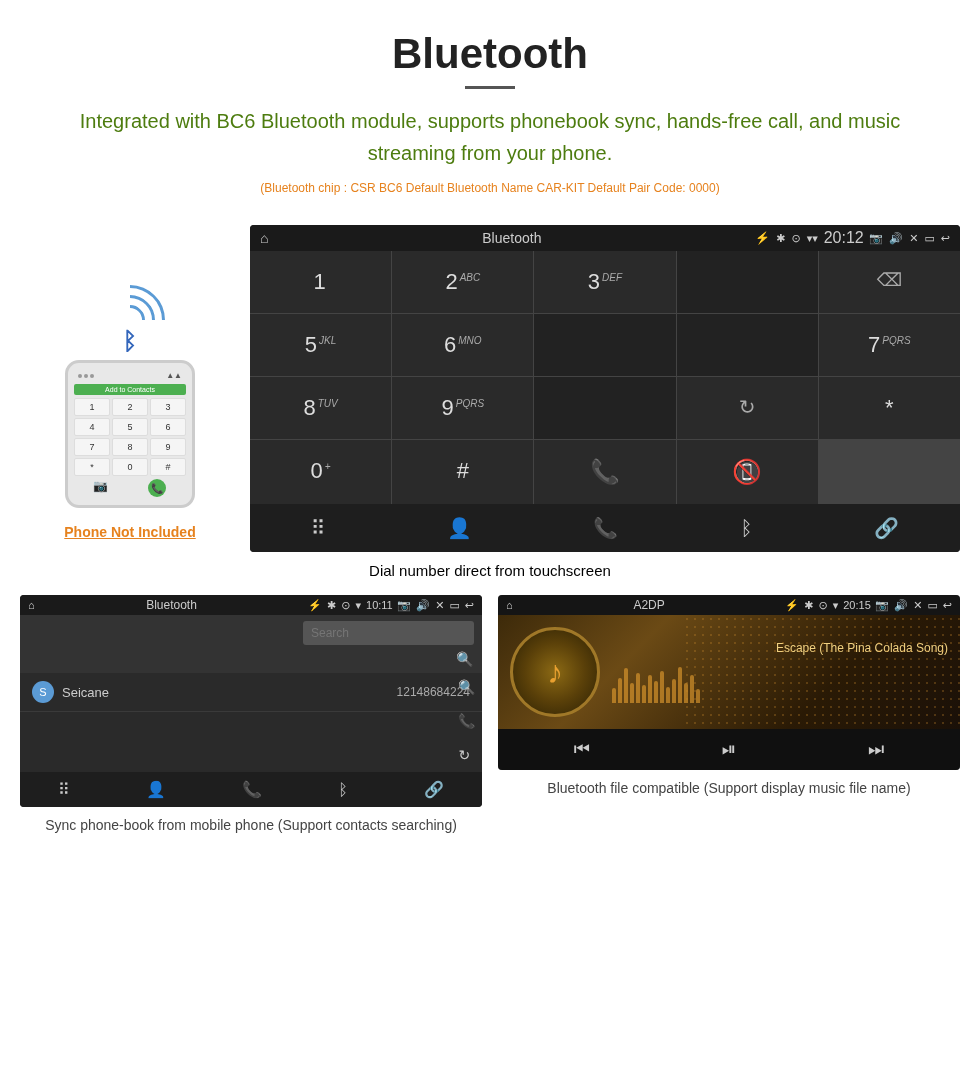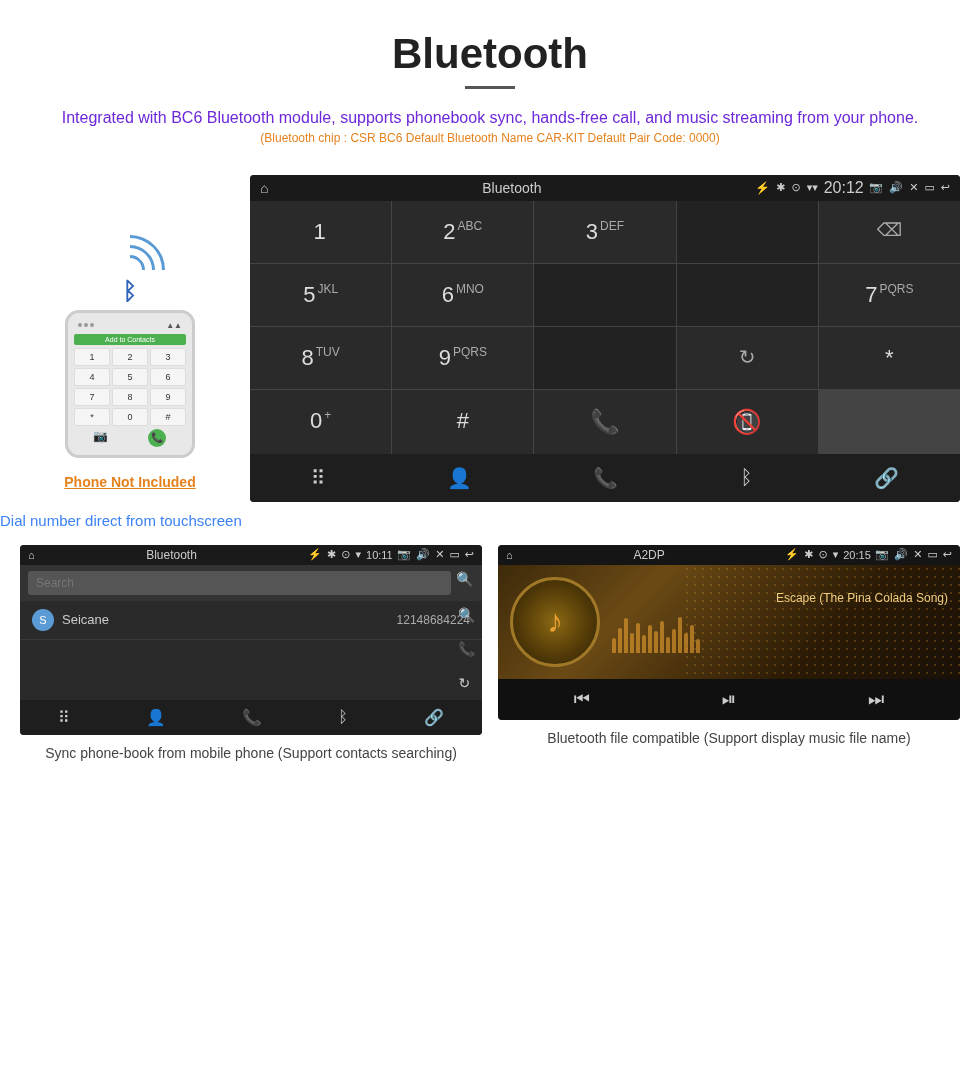--- a/index.html
+++ b/index.html
@@ -21,24 +21,24 @@
       font-weight: bold;
       color: #222;
     }
     .title-underline {
       width: 50px;
       height: 3px;
       background: #555;
       margin: 8px auto 16px;
     }
     .page-description {
-      font-size: 16px;
-      color: #6d28d9;
+      font-size: 20px;
+      color: #4d7c0f;
       line-height: 1.6;
-      margin-bottom: 0;
+      margin-bottom: 12px;
     }
     .page-specs {
       font-size: 12px;
       color: #e6821e;
       margin-bottom: 20px;
     }
 
     
     .main-screen-area {
       display: flex;
@@ -148,24 +148,25 @@
     }
     .dialpad-cell {
       background: #2a2a2a;
       color: #ddd;
       text-align: center;
       padding: 18px 8px;
       font-size: 22px;
       position: relative;
     }
     .dialpad-cell .sub {
-      font-size: 12px;
+      font-size: 10px;
       color: #aaa;
       vertical-align: super;
       margin-left: 2px;
+      font-style: italic;
     }
     .dialpad-cell.empty { background: #222; }
     .dialpad-cell.backspace { font-size: 18px; color: #aaa; }
     .dialpad-cell.refresh { font-size: 20px; color: #aaa; }
     .dialpad-cell.call-green { color: #4caf50; font-size: 24px; }
     .dialpad-cell.call-red { color: #f44336; font-size: 24px; }
 
     
     .car-bottom-nav {
       background: #1e1e1e;
@@ -175,23 +176,23 @@
       padding: 12px 0;
     }
     .car-nav-btn {
       color: #ccc;
       font-size: 20px;
       text-align: center;
     }
 
     
     .main-caption {
-      text-align: left;
+      text-align: center;
       font-size: 15px;
-      color: #3b82f6;
+      color: #000000;
       margin: 0 0 16px;
     }
 
     
     .bottom-screens {
       display: flex;
       gap: 16px;
       padding: 0 20px;
     }
     .bottom-screen-block {
@@ -344,24 +345,25 @@
       position: absolute;
       bottom: 0; left: 50%;
       transform: translateX(-50%);
       font-size: 24px;
       color: #3366bb;
       font-weight: bold;
     }
 
     .contacts-search-row {
       display: flex;
-      align-items: flex-start;
+      align-items: flex-end;
       padding: 6px 8px;
       background: #333;
       gap: 6px;
+      flex-direction: column;
     }
     .contacts-search-input {
       flex: 1;
       background: #555;
       border: none;
       border-radius: 3px;
       color: #aaa;
       padding: 5px 8px;
       font-size: 12px;
       outline: none;

